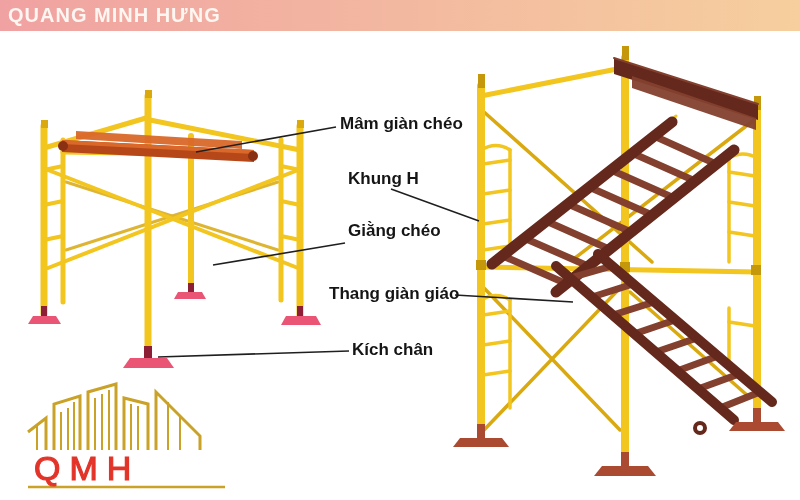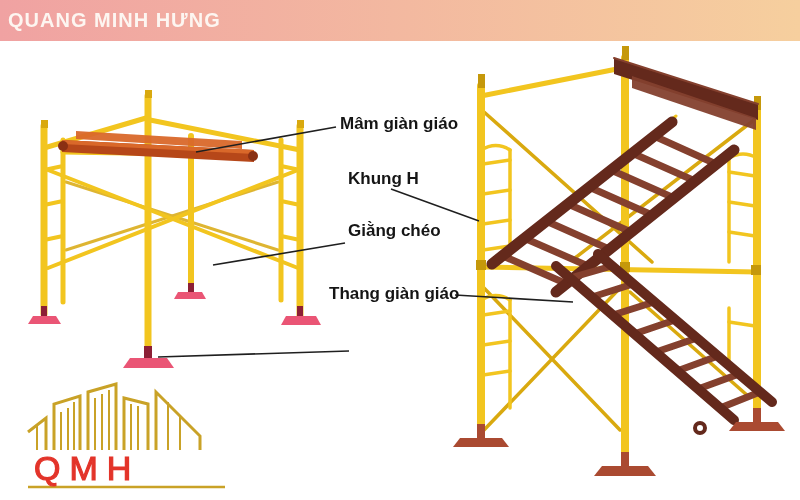--- a/index.html
+++ b/index.html
@@ -2,21 +2,21 @@
 <html style="--background: #ffffff; --header-grad-left: #f0a2a2; --header-grad-right: #f6cf9e; --header-text: #fdf6f1; --label-text: #151515; --leader-line: #1f1f1f; --frame-yellow: #f2c51f; --frame-yellow-dark: #d9a90f; --frame-yellow-deep: #c5980b; --platform-orange: #b64719; --platform-orange-light: #d9682a; --platform-orange-dark: #8a3013; --stair-brown: #84402e; --stair-brown-dark: #64291c; --base-pink: #ea5575; --base-pink-dark: #8c1f35; --base-red: #aa4a31; --logo-gold: #c9a227; --logo-red: #e3342a;"><head>
 <meta charset="utf-8">
 <style>
   html,body { margin:0; padding:0; background:#ffffff; }
   .stage {
     position:relative; width:800px; height:500px; overflow:hidden;
     background:var(--background,#fff);
     font-family:"Liberation Sans", sans-serif;
   }
   .topbar {
-    position:absolute; left:0; top:0; width:800px; height:41px;
+    position:absolute; left:0; top:0; width:800px; height:31px;
     background:linear-gradient(90deg, var(--header-grad-left,#f0a2a2), var(--header-grad-right,#f6cf9e));
     display:flex; align-items:center; justify-content:space-between;
     box-sizing:border-box; padding:0 16px 0 8px;
     color:var(--header-text,#fdf6f1);
     font-size:20px; font-weight:600; letter-spacing:1px;
   }
   .scene { position:absolute; left:0; top:0; width:800px; height:500px; }
   .part-label {
     position:absolute; white-space:nowrap;
     color:var(--label-text,#151515);
@@ -249,20 +249,21 @@
       <path d="M124,450 L124,398 L148,404 L148,450"></path>
       <line x1="131" y1="404" x2="131" y2="450" stroke-width="2"></line>
       <line x1="138" y1="406" x2="138" y2="450" stroke-width="2"></line>
       <path d="M156,450 L156,392 L200,436 L200,450"></path>
       <line x1="168" y1="402" x2="168" y2="450" stroke-width="2"></line>
       <line x1="180" y1="416" x2="180" y2="450" stroke-width="2"></line>
       <line x1="28" y1="487" x2="225" y2="487" stroke-width="2.5"></line>
     </g>
   </svg>
 
-  <div class="part-label" style="left:340px; top:114px;">Mâm giàn giáo</div>
+  <div class="part-label" style="left:340px; top:114px;">Mâm giàn chéo</div>
   <div class="part-label" style="left:348px; top:169px;">Khung H</div>
   <div class="part-label" style="left:329px; top:284px;">Thang giàn giáo</div>
   <div class="part-label" style="left:348px; top:221px;">Giằng chéo</div>
+  <div class="part-label" style="left:352px; top:340px;">Kích chân</div>
 
   <div class="logo-text">QMH</div>
 
 </div>
 
 </body></html>

